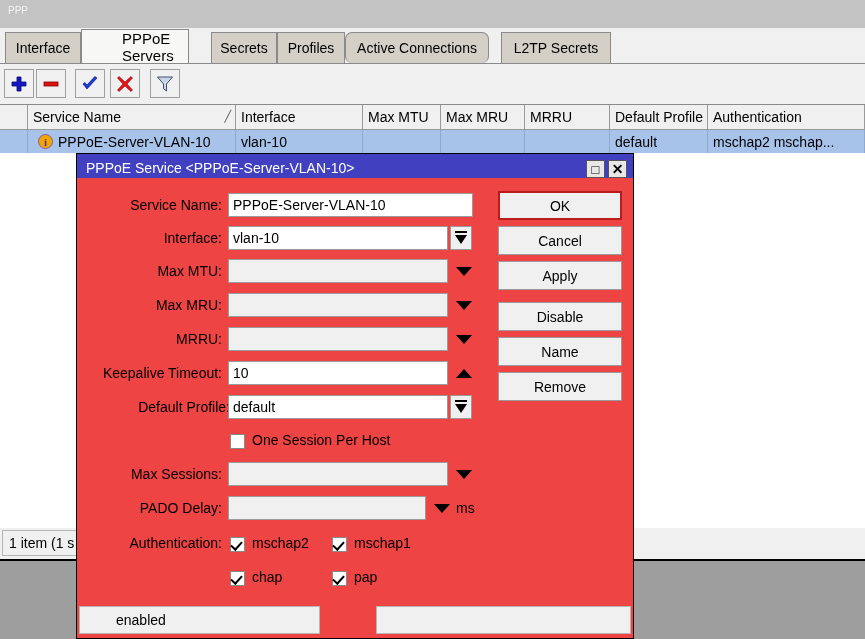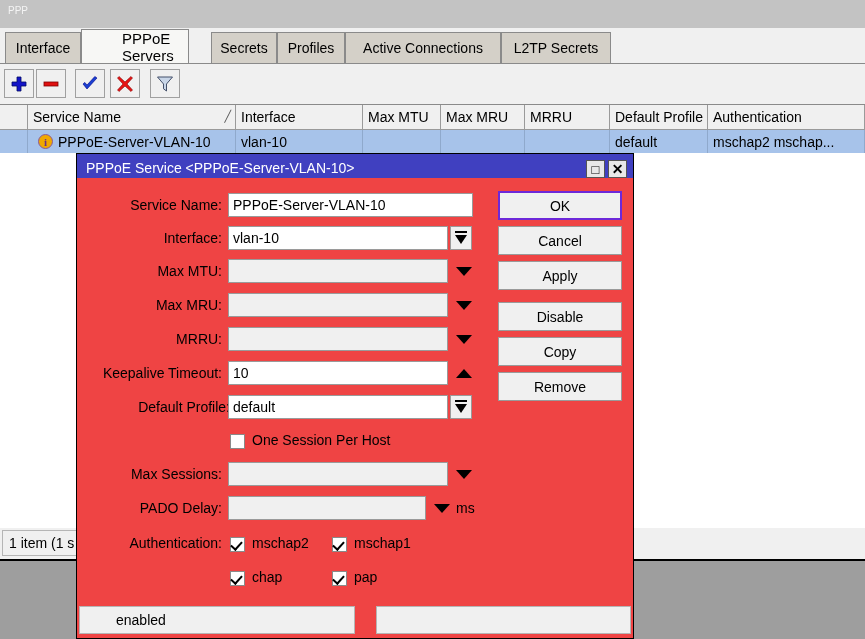--- a/index.html
+++ b/index.html
@@ -252,21 +252,21 @@
   .dbtn {
     position: absolute;
     width: 124px; height: 29px;
     background: #f0f0f0;
     border: 1px solid #9a9a9a;
     box-sizing: border-box;
     display: flex; align-items: center; justify-content: center;
     font-size: 14px;
     cursor: default;
   }
-  .dbtn.default { border: 2px solid #6d28d9; }
+  .dbtn.default { border: 2px solid #b91c1c; }
   #dialog-statusbar {
     position: absolute; left: 2px; bottom: 2px; width: 552px; height: 30px;
   }
   .dstat {
     position: absolute; top: 0; height: 28px;
     border: 1px solid #b5b5b5;
     box-sizing: border-box;
     background: #f0f0f0;
     font-size: 14px;
     display: flex; align-items: center;
@@ -284,21 +284,21 @@
 
     <div id="window-titlebar">
       <span class="title">PPP</span>
     </div>
 
     <div id="tabstrip">
         <div class="tab" style="left: 5px; width: 76px;">Interface</div>
         <div class="tab active" style="left: 81px; width: 108px; padding-left: 40px;">PPPoE Servers</div>
         <div class="tab" style="left: 211px; width: 66px;">Secrets</div>
         <div class="tab" style="left: 277px; width: 68px;">Profiles</div>
-        <div class="tab" style="left: 345px; width: 156px;">Active Connections</div>
+        <div class="tab" style="left: 345px; width: 144px; border-radius: 7px;">Active Connections</div>
         <div class="tab" style="left: 501px; width: 110px;">L2TP Secrets</div>
       </div>
 
     <div id="toolbar">
         <div class="tbtn" style="left: 4px;">
           <span style="display: flex;">
             <svg width="20" height="20" viewBox="0 0 20 20">
               <path d="M8 3h4v5h5v4h-5v5H8v-5H3V8h5z" fill="#1414c8" stroke="#000a64" stroke-width="0.8"></path>
             </svg>
           </span>
@@ -426,23 +426,23 @@
         <div class="chk checked" style="left: 255px; top: 383px;"></div>
         <div class="chklabel" style="left: 277px; top: 381px;">mschap1</div>
         <div class="chk checked" style="left: 153px; top: 417px;"></div>
         <div class="chklabel" style="left: 175px; top: 415px;">chap</div>
         <div class="chk checked" style="left: 255px; top: 417px;"></div>
         <div class="chklabel" style="left: 277px; top: 415px;">pap</div>
         <div class="dbtn default" style="left: 421px; top: 37px;">OK</div>
         <div class="dbtn" style="left: 421px; top: 72px;">Cancel</div>
         <div class="dbtn" style="left: 421px; top: 107px;">Apply</div>
         <div class="dbtn" style="left: 421px; top: 148px;">Disable</div>
-        <div class="dbtn" style="left: 421px; top: 183px;">Copy</div>
+        <div class="dbtn" style="left: 421px; top: 183px;">Name</div>
         <div class="dbtn" style="left: 421px; top: 218px;">Remove</div>
       </div>
 
     <div id="dialog-statusbar">
-      <div class="dstat" style="left:0;width:276px;padding-left:36px;">enabled</div>
+      <div class="dstat" style="left:0;width:241px;padding-left:36px;">enabled</div>
       <div class="dstat" style="left:297px;width:255px;"></div>
     </div>
   </div>
 
 </div>
 
 </body></html>

